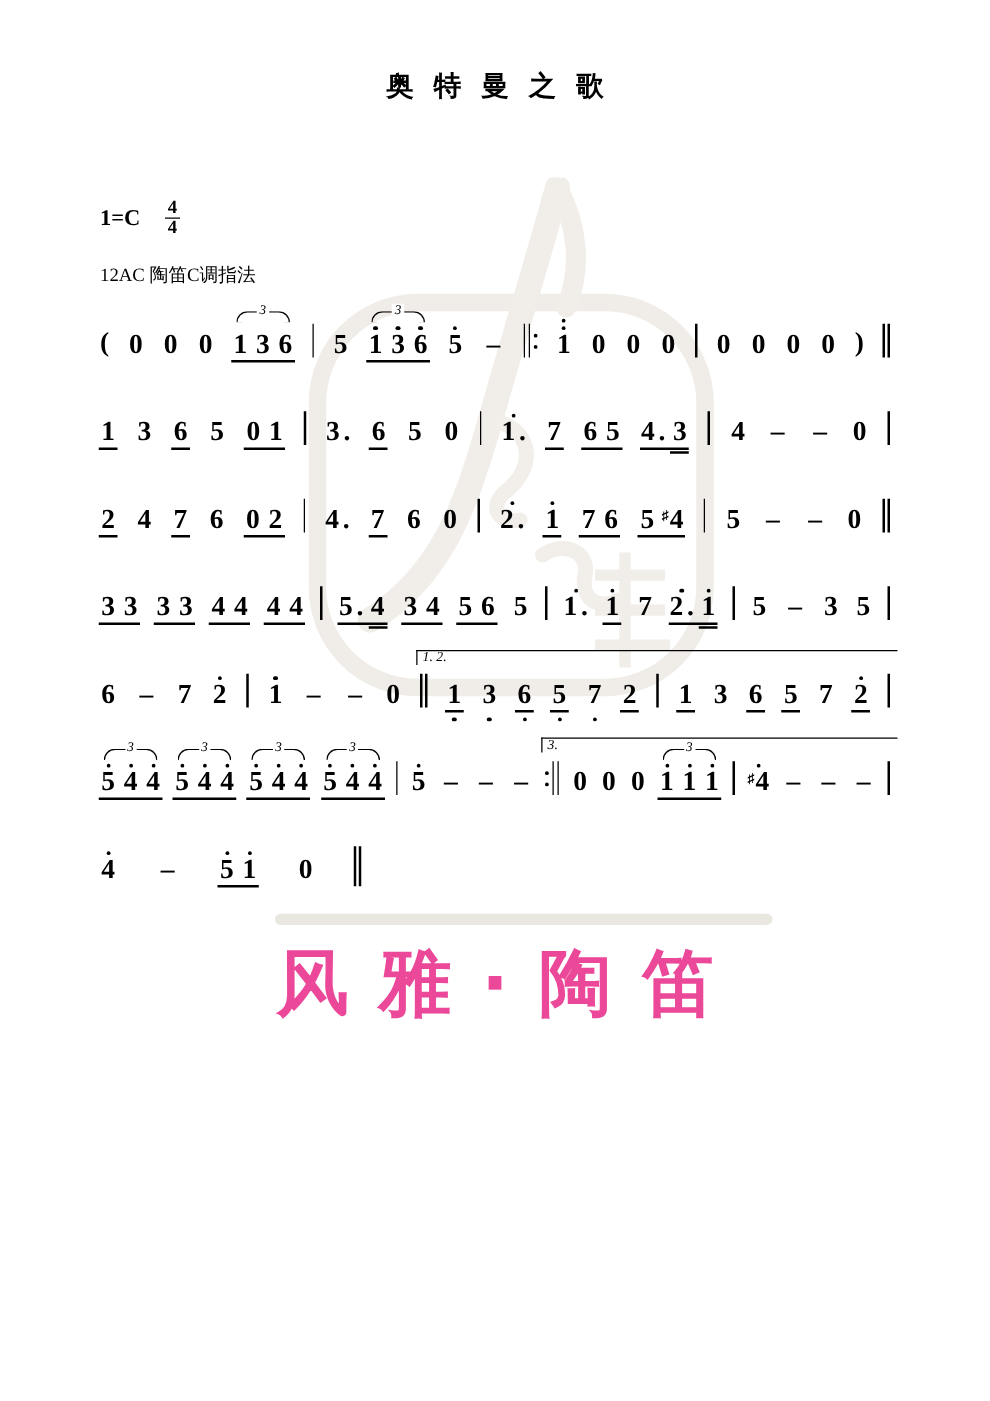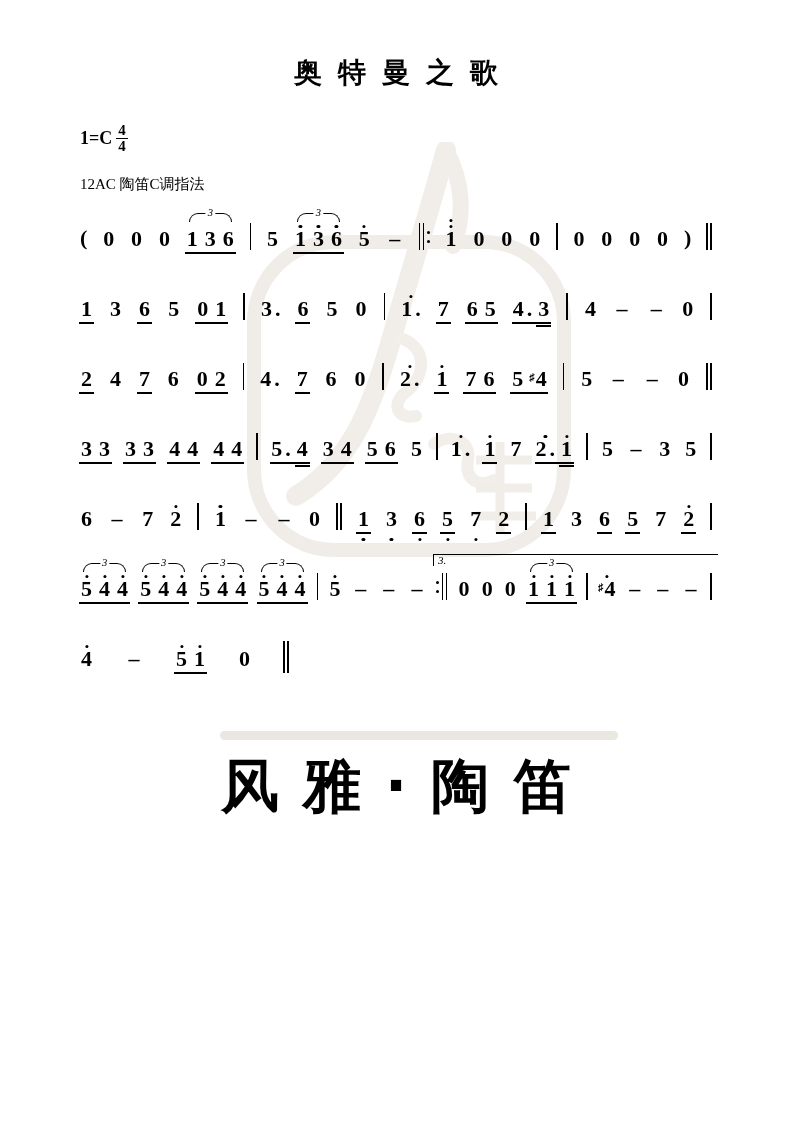--- a/index.html
+++ b/index.html
@@ -7,27 +7,27 @@
         font-family:"Liberation Serif",serif;color:#000;}
   
   .wm-logo{position:absolute;left:238px;top:142px;width:344px;height:434px;z-index:0;}
   .wm-en{position:absolute;top:636px;left:0;width:100%;text-align:center;z-index:0;
          font-family:"DejaVu Sans","Liberation Sans",sans-serif;font-weight:bold;
          font-size:62px;letter-spacing:30px;text-indent:30px;color:#e7e4de;}
   .wm-bar{position:absolute;top:731px;left:220px;width:398px;height:9px;border-radius:5px;
           background:#eae7e1;z-index:0;}
   .wm-cn{position:absolute;top:748px;left:0;width:100%;text-align:center;z-index:0;
          font-family:"DejaVu Sans","Liberation Sans",sans-serif;font-weight:bold;
-         font-size:58px;letter-spacing:24px;text-indent:24px;color:#000000;}
+         font-size:58px;letter-spacing:24px;text-indent:24px;color:#ec4899;}
   
   .content{position:relative;z-index:2;padding:0 80px;}
-  .title{margin:54px 0 0 0;text-align:center;font-size:28px;font-weight:700;
+  .title{margin:54px 0 0 0;text-align:center;font-size:22px;font-weight:700;
          letter-spacing:16px;text-indent:16px;}
   .header-row{display:flex;justify-content:space-between;align-items:flex-start;margin-top:32px;}
-  .keyline{display:flex;align-items:center;gap:4px;font-size:18px;font-weight:700;}
+  .keyline{display:flex;align-items:center;gap:20px;font-size:18px;font-weight:700;margin-top:44px;}
   .ts{display:inline-flex;flex-direction:column;align-items:center;font-size:15px;
       line-height:13px;font-weight:700;}
   .ts-n{border-bottom:1.5px solid #000;padding:0 2px 1px 2px;}
   .ts-d{padding-top:1px;}
   .fingering{font-size:15px;margin-top:22px;}
   .credits{font-size:15px;line-height:23px;letter-spacing:1px;}
   
   .score{margin-top:24px;}
   .music-line{position:relative;display:flex;align-items:flex-end;justify-content:space-between;
               height:32px;margin-bottom:38px;}
@@ -788,20 +788,23 @@
               <div class="dot"></div>
             </div>
             <div class="drow">
               <div class="digit">2</div>
             </div>
             <div class="beam"></div>
           </div>
           <div class="bar b-s">
             <div class="bline"></div>
           </div>
+          <div class="volta" style="left: 253px;">
+            <div class="volta-lbl">1. 2.</div>
+          </div>
         </div>
         <div class="music-line">
           <div class="group">
             <div class="tup"></div>
             <div class="tuplbl">3</div>
             <div class="note">
               <div class="dots-a">
                 <div class="dot"></div>
               </div>
               <div class="drow">

